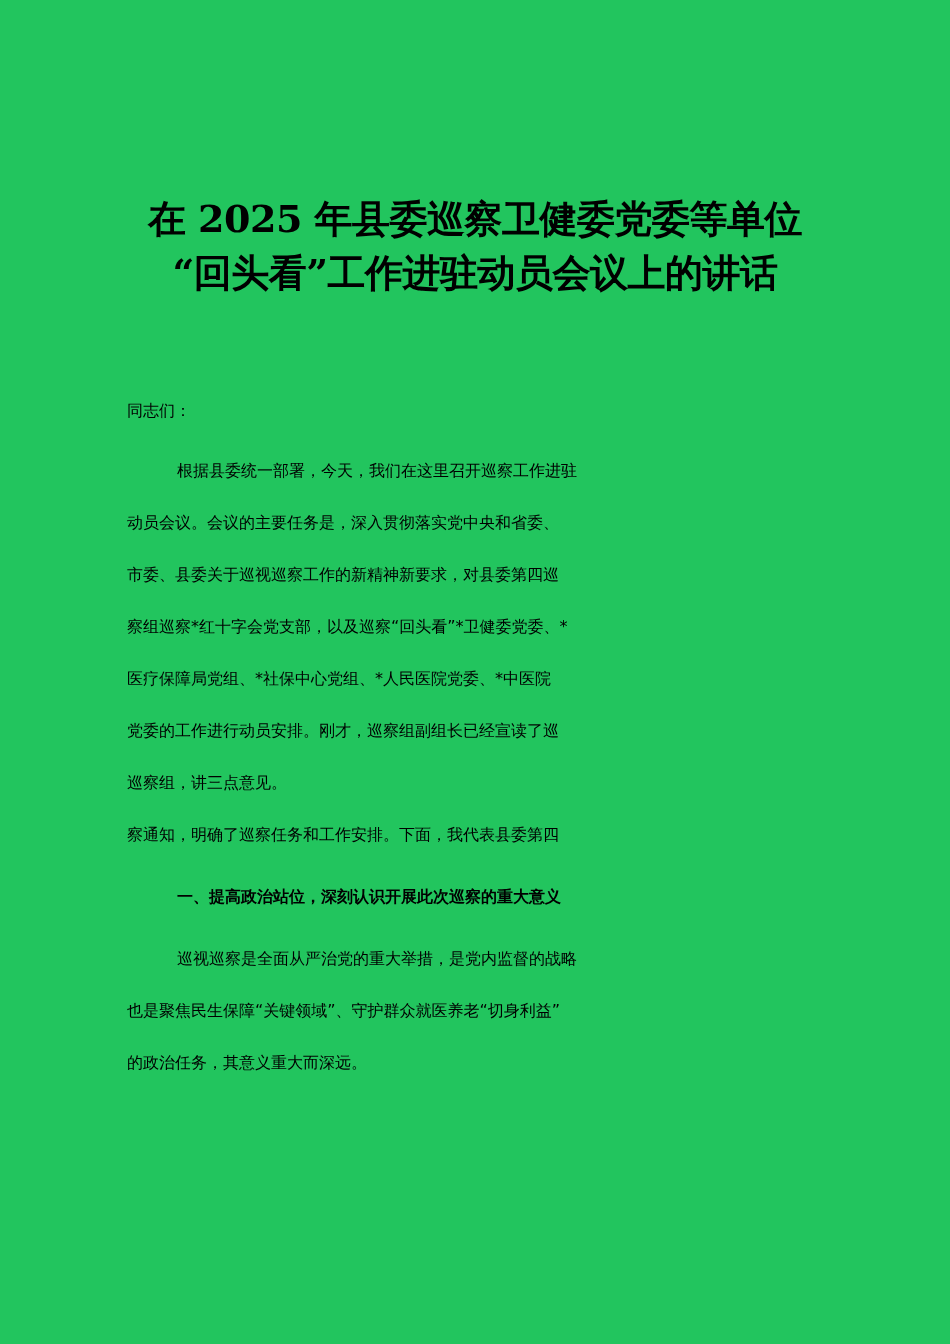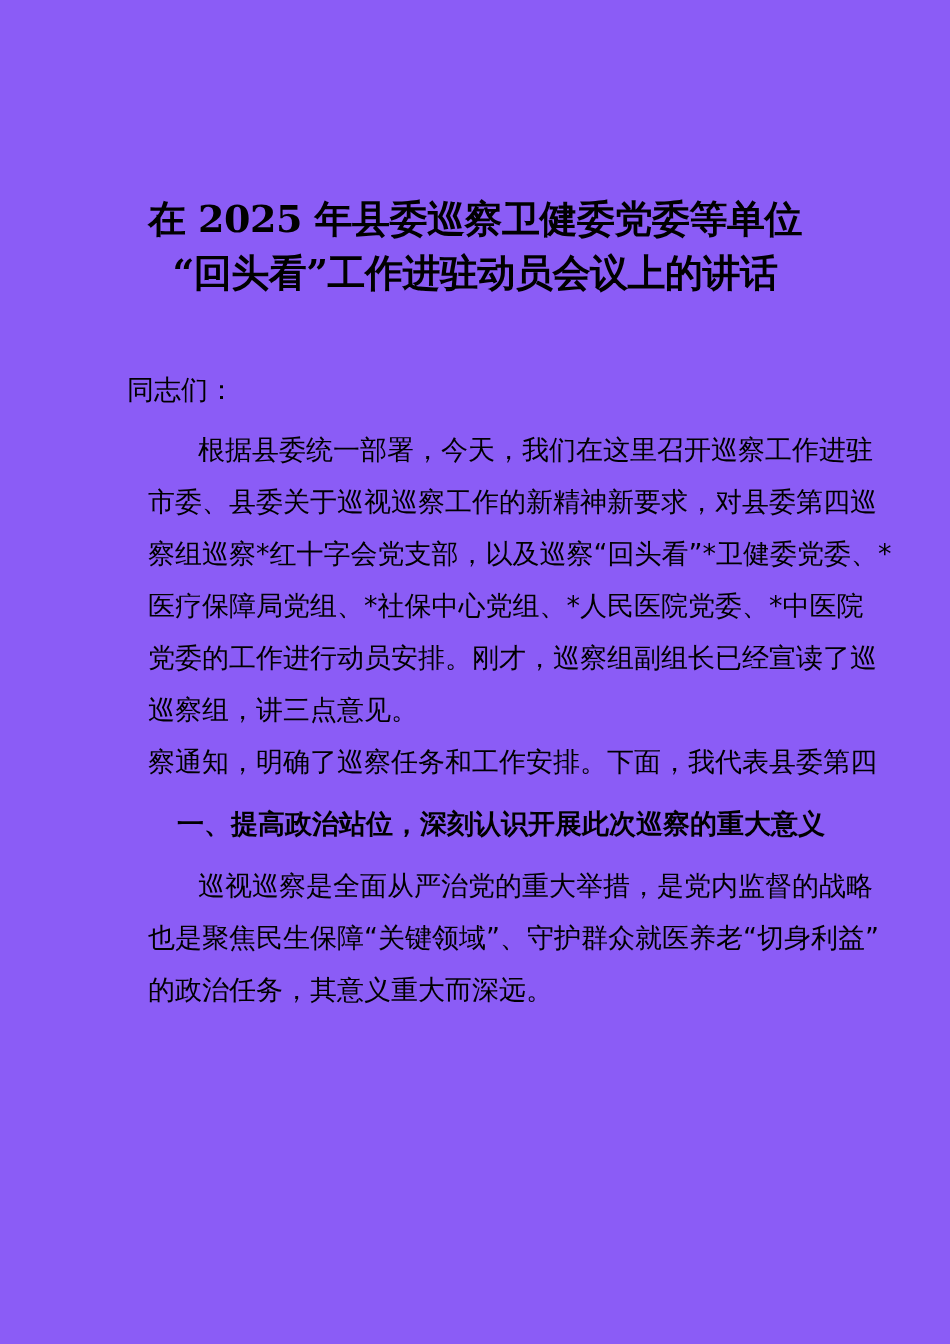--- a/index.html
+++ b/index.html
@@ -14,61 +14,60 @@
       overflow: hidden;
       color: #000000;
       font-family: "DejaVu Sans", "Liberation Sans", sans-serif;
     }
     .page {
       position: absolute;
       left: 0;
       top: 0;
       width: 950px;
       height: 1344px;
-      background: #8b5cf6;
+      background: #22c55e;
     }
     .title {
       position: absolute;
       left: 0;
       top: 192px;
       width: 950px;
       text-align: center;
       font-family: "DejaVu Serif", "Liberation Serif", serif;
       font-weight: bold;
       font-size: 38px;
       line-height: 54px;
       letter-spacing: -0.5px;
     }
     .title .line {
       display: block;
       white-space: nowrap;
     }
     .body-text {
       position: absolute;
       left: 127px;
-      top: 364px;
+      top: 385px;
       width: 700px;
-      font-size: 27px;
+      font-size: 16px;
       line-height: 52px;
       letter-spacing: 0px;
     }
     .body-text .ln {
       display: block;
       white-space: nowrap;
       height: 52px;
     }
     .body-text .indent {
       padding-left: 50px;
     }
     .salutation {
       margin-bottom: 8px;
     }
     .para {
       margin-bottom: 10px;
-      margin-left: 21px;
     }
     .heading {
       font-weight: bold;
       padding-left: 50px;
       margin-bottom: 10px;
     }
   </style>
 </head>
 <body>
 
@@ -80,20 +79,21 @@
   </div>
 
   <div class="body-text">
 
     <div class="salutation">
       <span class="ln">同志们：</span>
     </div>
 
     <div class="para">
       <span class="ln indent">根据县委统一部署，今天，我们在这里召开巡察工作进驻</span>
+      <span class="ln">动员会议。会议的主要任务是，深入贯彻落实党中央和省委、</span>
       <span class="ln">市委、县委关于巡视巡察工作的新精神新要求，对县委第四巡</span>
       <span class="ln">察组巡察*红十字会党支部，以及巡察“回头看”*卫健委党委、*</span>
       <span class="ln">医疗保障局党组、*社保中心党组、*人民医院党委、*中医院</span>
       <span class="ln">党委的工作进行动员安排。刚才，巡察组副组长已经宣读了巡</span>
       <span class="ln">巡察组，讲三点意见。</span>
       <span class="ln">察通知，明确了巡察任务和工作安排。下面，我代表县委第四</span>
     </div>
 
     <div class="heading">
       <span class="ln">一、提高政治站位，深刻认识开展此次巡察的重大意义</span>

